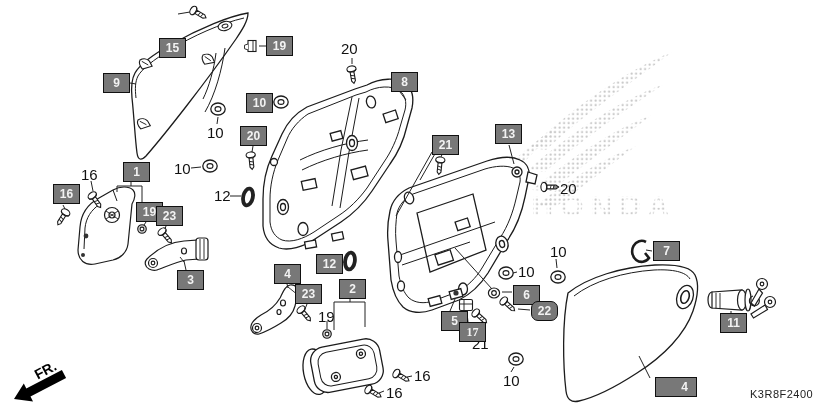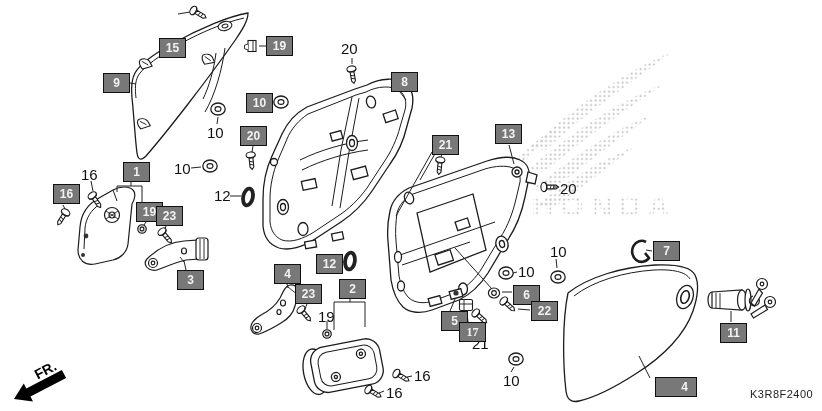--- a/index.html
+++ b/index.html
@@ -278,23 +278,23 @@
       <div class="callout" style="left: 177px; top: 270px;">3</div>
       <div class="callout" style="left: 274px; top: 264px;">4</div>
       <div class="callout" style="left: 295px; top: 284px;">23</div>
       <div class="callout" style="left: 339px; top: 279px;">2</div>
       <div class="callout" style="left: 316px; top: 254px;">12</div>
       <div class="callout" style="left: 432px; top: 135px;">21</div>
       <div class="callout" style="left: 495px; top: 124px;">13</div>
       <div class="callout" style="left: 441px; top: 311px;">5</div>
       <div class="callout" style="left: 459px; top: 322px; font-family: Liberation Serif, serif;">17</div>
       <div class="callout" style="left: 513px; top: 285px;">6</div>
-      <div class="callout" style="left: 531px; top: 301px;">22</div>
+      <div class="callout" style="left: 531px; top: 301px; border-radius: 7px;">22</div>
       <div class="callout" style="left: 653px; top: 241px;">7</div>
-      <div class="callout" style="left: 720px; top: 323px;">11</div>
+      <div class="callout" style="left: 720px; top: 313px;">11</div>
       <div class="callout wide" style="left: 655px; top: 377px;">4</div>
       <div class="callout" style="left: 643px; top: 379px; margin-top: 44px;">14</div>
     </div>
 
 <div>
 
 <div class="plabel" style="left: 341px; top: 40px;">20</div>
       <div class="plabel" style="left: 207px; top: 124px;">10</div>
       <div class="plabel" style="left: 81px; top: 166px;">16</div>
       <div class="plabel" style="left: 174px; top: 160px;">10</div>

